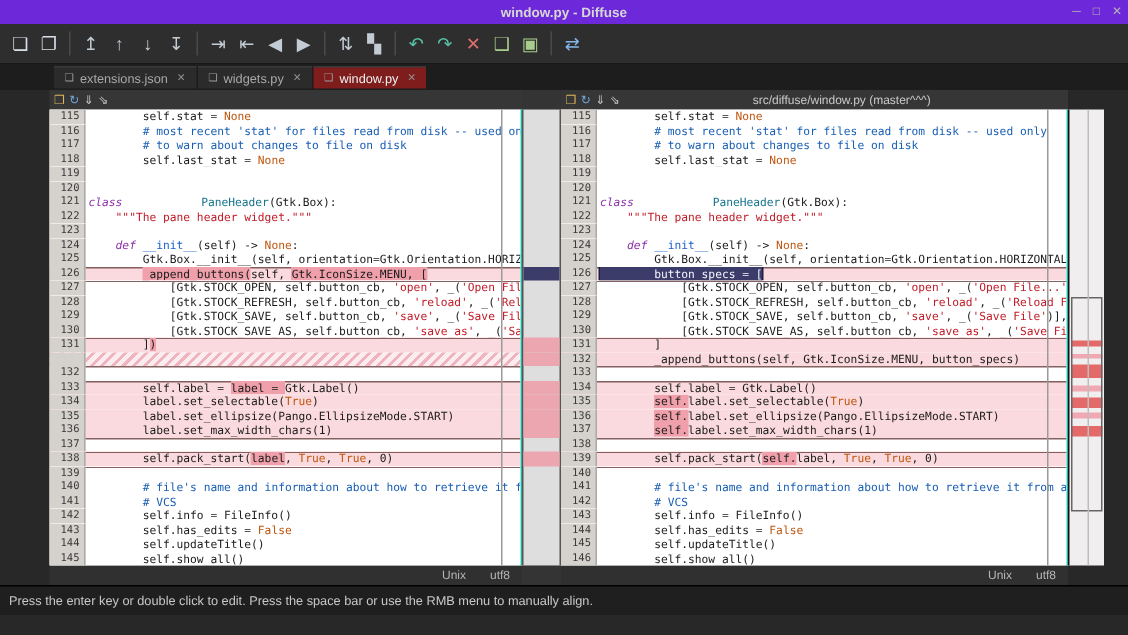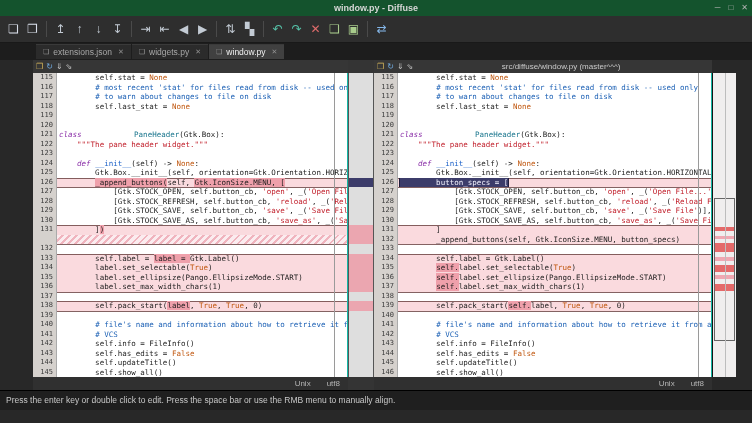--- a/index.html
+++ b/index.html
@@ -1,37 +1,37 @@
 <!DOCTYPE html>
 <html><head>
 <meta charset="utf-8">
 <style>
   html,body{margin:0;padding:0;width:752px;height:423px;overflow:hidden;background:#282828;
     font-family:"Liberation Sans",sans-serif;-webkit-font-smoothing:antialiased;}
   .window{width:752px;height:423px;display:flex;flex-direction:column;background:#282828;}
 
   
-  .titlebar{height:16px;background:#14532d;display:flex;align-items:center;position:relative;flex:none;}
+  .titlebar{height:16px;background:#6d28d9;display:flex;align-items:center;position:relative;flex:none;}
   .title{flex:1;text-align:center;font-size:9px;font-weight:bold;color:#d6d6d6;line-height:16px;}
   .wcontrols{position:absolute;right:4px;top:0;height:16px;display:flex;align-items:center;gap:8px;}
   .wbtn{font-size:8px;color:#b5b5b5;cursor:default;line-height:16px;}
 
   
   .menubar{height:13px;background:#262626;display:flex;align-items:center;flex:none;}
   .menu-item{font-size:9px;color:#d2d2d2;padding:0 8px;line-height:13px;}
 
   
   .toolbar{height:27px;background:#2e2e2e;border-bottom:1px solid #191919;display:flex;align-items:center;padding-left:4px;flex:none;box-sizing:border-box;}
   .tbtn{width:19px;height:20px;display:flex;align-items:center;justify-content:center;font-size:12px;margin:0 0;border-radius:2px;}
   .tsep{width:1px;height:16px;background:#4a4a4a;margin:0 4px;}
 
   
   .tabbar{height:17px;background:#1d1d1d;display:flex;align-items:center;padding-left:36px;flex:none;}
   .tab{height:15px;display:flex;align-items:center;gap:4px;padding:0 7px;background:#2b2b2b;color:#a8a8a8;font-size:8.5px;margin-right:1px;border-top:1px solid #3a3a3a;box-sizing:border-box;}
-  .tab.active{background:#404040;color:#f0f0f0;}
+  .tab.active{background:#7f1d1d;color:#f0f0f0;}
   .tab-icon{font-size:7px;color:#9a9a9a;}
   .tab-close{font-size:7px;color:#8f8f8f;margin-left:2px;}
 
   
   .middle{height:330px;display:flex;flex-direction:column;flex:none;}
   .hdr-row{height:13px;display:flex;flex:none;background:#282828;}
   .sp-l{width:33px;flex:none;background:#282828;}
   .sp-g{width:26px;flex:none;background:#343434;}
   .sp-r{width:40px;flex:none;background:#282828;}
   .pane-hdr{background:#363636;display:flex;align-items:center;padding:0 3px;box-sizing:border-box;flex:none;}

